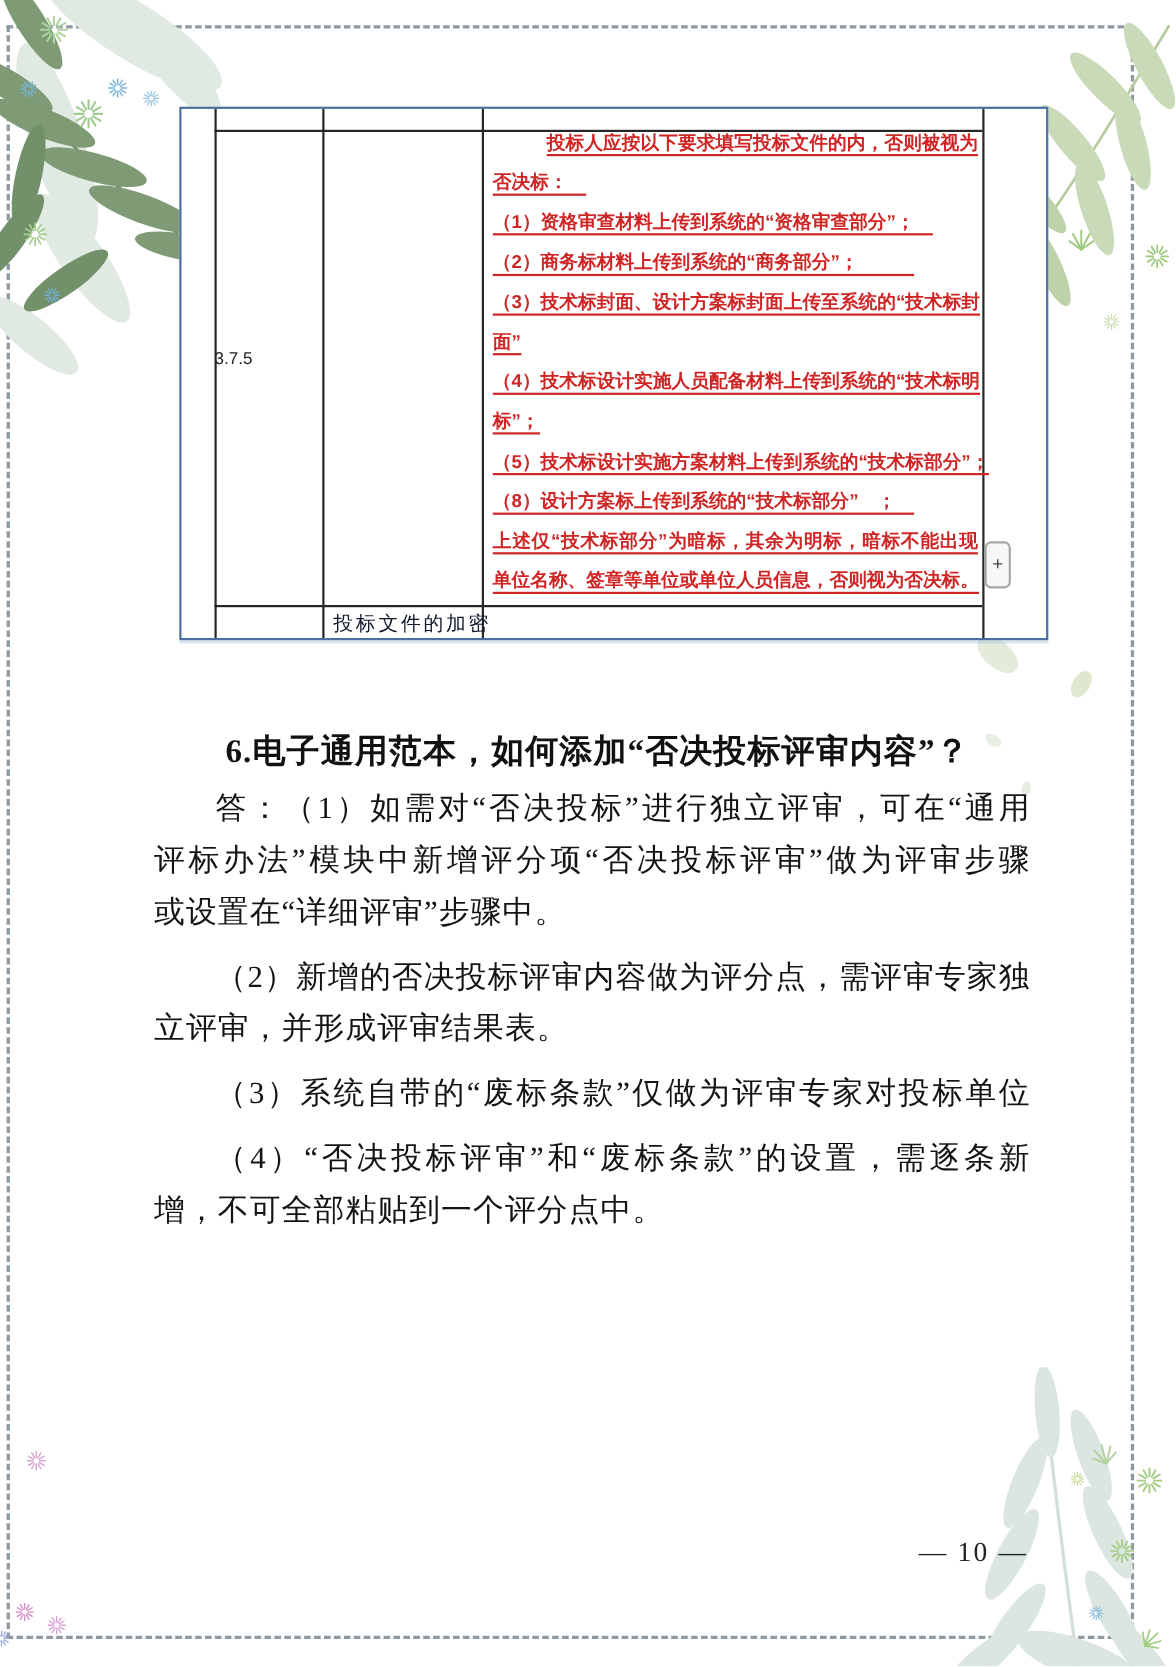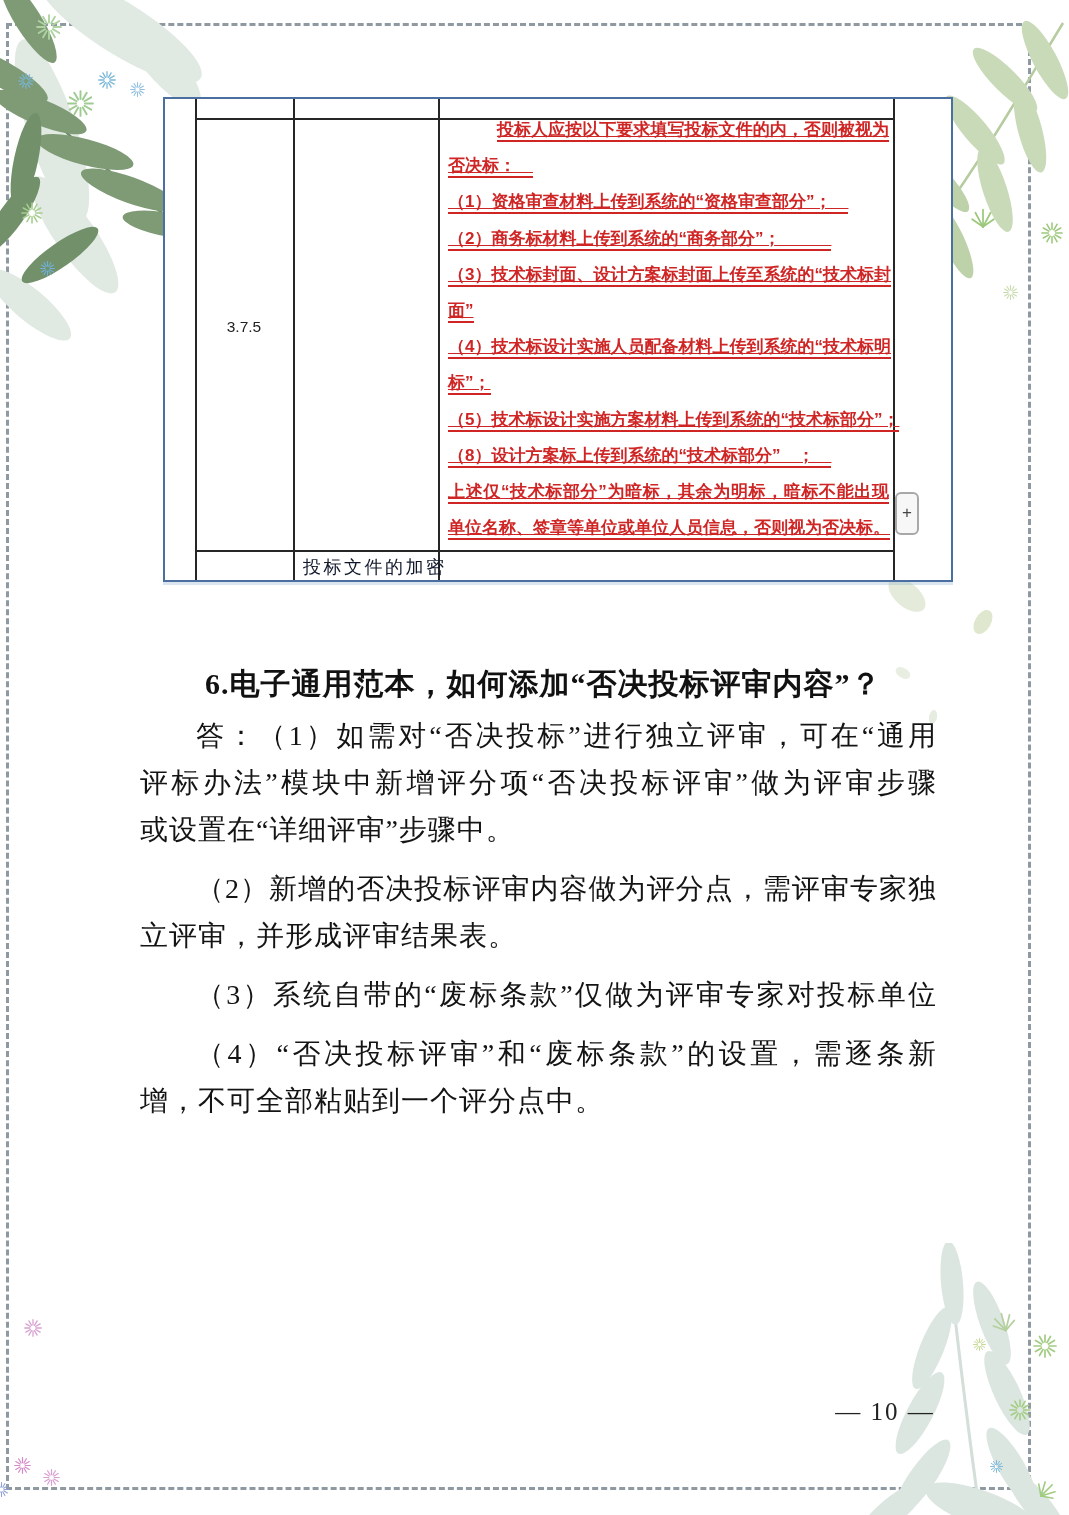--- a/index.html
+++ b/index.html
@@ -19,37 +19,37 @@
   .shot{
     position:absolute;left:163px;top:97px;width:790px;height:485px;
     border:2px solid #4a6fa0;background:#ffffff;box-sizing:border-box;
     overflow:hidden;font-family:"Liberation Sans","DejaVu Sans",sans-serif;
     box-shadow:0 3px 0 rgba(150,180,210,0.35);
   }
   .tl{position:absolute;background:#262626;}
   .vln{width:2px;top:0;height:481px;}
   .hln{height:2px;left:30px;width:698px;}
   .cell-no{
-    position:absolute;left:30px;top:219px;width:98px;text-align:center;
+    position:absolute;left:30px;top:219px;width:98px;text-align:left;
     font-size:15.5px;color:#222;
   }
   .cell-title{
     position:absolute;left:138px;top:201px;width:132px;
     font-size:17px;line-height:38px;color:#333;letter-spacing:1.5px;
   }
   .cell-next{
     position:absolute;left:138px;top:456px;width:200px;
     font-size:18px;color:#0f172a;letter-spacing:2.5px;
   }
   .ccell{
     position:absolute;left:273px;top:13px;width:455px;
     font-size:17px;line-height:36.2px;font-weight:bold;color:#cf2525;
   }
   .rline{padding-left:10px;white-space:nowrap;}
-  .rline span{border-bottom:2px solid #cf2525;padding-bottom:1px;text-decoration:underline;}
+  .rline span{border-bottom:2px solid #cf2525;padding-bottom:1px;}
   .rline.fill{text-align:justify;text-align-last:justify;padding-right:4px;}
   .rline.ind{padding-left:59px;}
   .plus-btn{
     position:absolute;left:730px;top:393px;width:24px;height:43px;
     border:2px solid #a8a8a8;border-radius:6px;background:#f7f7f7;
     box-sizing:border-box;color:#444;font-size:17px;line-height:38px;
     text-align:center;font-weight:normal;
   }
   
   .qa-heading{

